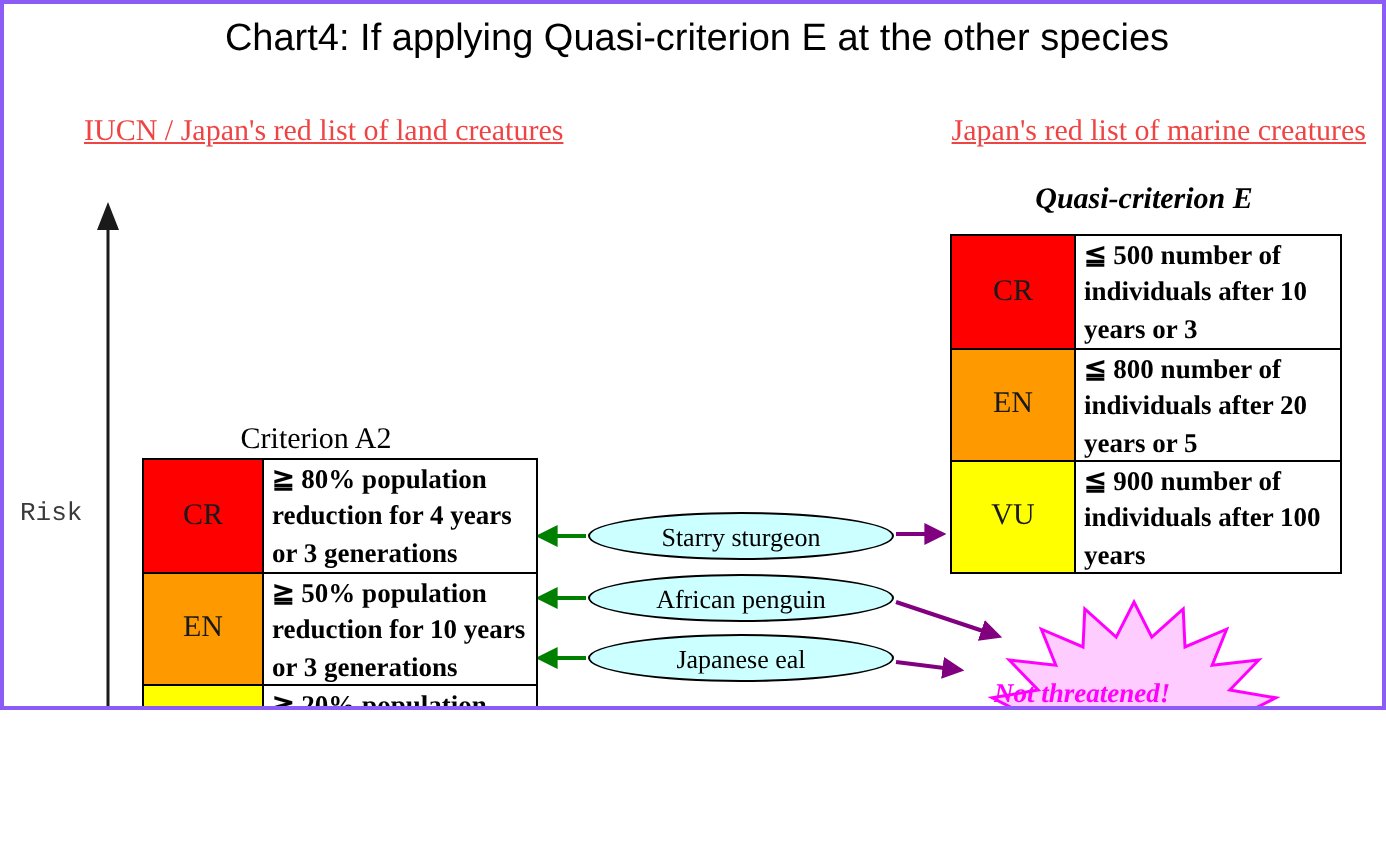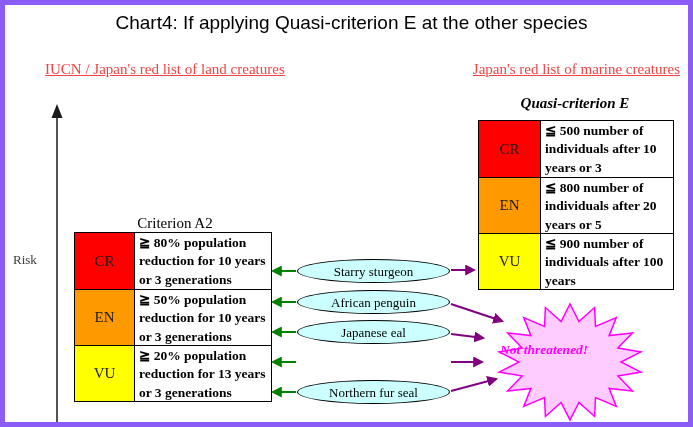--- a/index.html
+++ b/index.html
@@ -1,42 +1,42 @@
 <!DOCTYPE html>
 <html><head>
 <meta charset="utf-8">
 <style>
   html,body{margin:0;padding:0;background:#fff;}
   .canvas{
-    position:relative;width:693px;height:427px;background:#ffffff;
+    position:relative;width:693px;height:355px;background:#ffffff;
     font-family:"Liberation Serif", serif;overflow:hidden;
-    border:5px solid #8b5cf6;box-sizing:border-box;
+    border:2px solid #8b5cf6;box-sizing:border-box;
   }
   .title{
     position:absolute;top:7px;left:0;width:693px;text-align:center;
     font-family:"Liberation Sans", sans-serif;font-size:19px;color:#000;
   }
   .heading{
     position:absolute;top:56px;font-size:15px;color:#ef4444;
     text-decoration:underline;white-space:nowrap;
   }
   .heading.left{left:40px;}
   .heading.right{right:8px;}
   .risk-label{
     position:absolute;left:8px;top:247px;
-    font-family:Liberation Serif, serif;font-size:13px;color:#3a3a3a;
+    font-family:Liberation Mono, monospace;font-size:13px;color:#3a3a3a;
   }
   .overlay{position:absolute;left:0;top:0;width:693px;height:427px;}
   .axis-line{stroke:#1a1a1a;stroke-width:1.5;}
   .axis-head{fill:#1a1a1a;}
   .green-arrow{stroke:#008000;stroke-width:2;fill:none;}
   .purple-arrow{stroke:#800080;stroke-width:2;fill:none;}
   .starburst{fill:#FFCCFF;stroke:#FF00FF;stroke-width:1.5;}
   .table-title{position:absolute;text-align:center;font-size:15px;color:#000;white-space:nowrap;}
-  .table-title.left-tt{left:72px;width:196px;top:210px;}
+  .table-title.left-tt{left:58px;width:196px;top:210px;}
   .table-title.right-tt{left:473px;width:194px;top:90px;font-weight:bold;font-style:italic;}
   .rtable{position:absolute;border:1px solid #000;background:#fff;}
   .rtable.left-table{left:69px;top:227px;width:196px;}
   .rtable.right-table{left:473px;top:115px;width:194px;}
   .rrow{display:flex;height:56px;box-sizing:border-box;}
   .rrow + .rrow{border-top:1px solid #000;}
   .code-cell{
     width:60px;flex:0 0 auto;border-right:1px solid #000;box-sizing:border-box;
     display:flex;align-items:center;justify-content:center;font-size:15px;color:#1a1a1a;
   }
@@ -94,21 +94,21 @@
     <path class="purple-arrow" d="M446,299 L497,316" marker-end="url(#headP)"></path>
     <path class="purple-arrow" d="M446,329 L478,333" marker-end="url(#headP)"></path>
     <path class="purple-arrow" d="M446,357 L477,357" marker-end="url(#headP)"></path>
     <path class="purple-arrow" d="M446,386 L491,374" marker-end="url(#headP)"></path>
   </svg>
 
   <div class="table-title left-tt">Criterion A2</div>
   <div class="rtable left-table">
     <div class="rrow">
       <div class="code-cell red">CR</div>
-      <div class="desc-cell">≧ 80% population reduction for 10 years or 3 generations</div>
+      <div class="desc-cell">≧ 80% population reduction for 4 years or 3 generations</div>
     </div>
     <div class="rrow">
       <div class="code-cell orange">EN</div>
       <div class="desc-cell">≧ 50% population reduction for 10 years or 3 generations</div>
     </div>
     <div class="rrow">
       <div class="code-cell yellow">VU</div>
       <div class="desc-cell">≧ 20% population reduction for 13 years or 3 generations</div>
     </div>
   </div>

